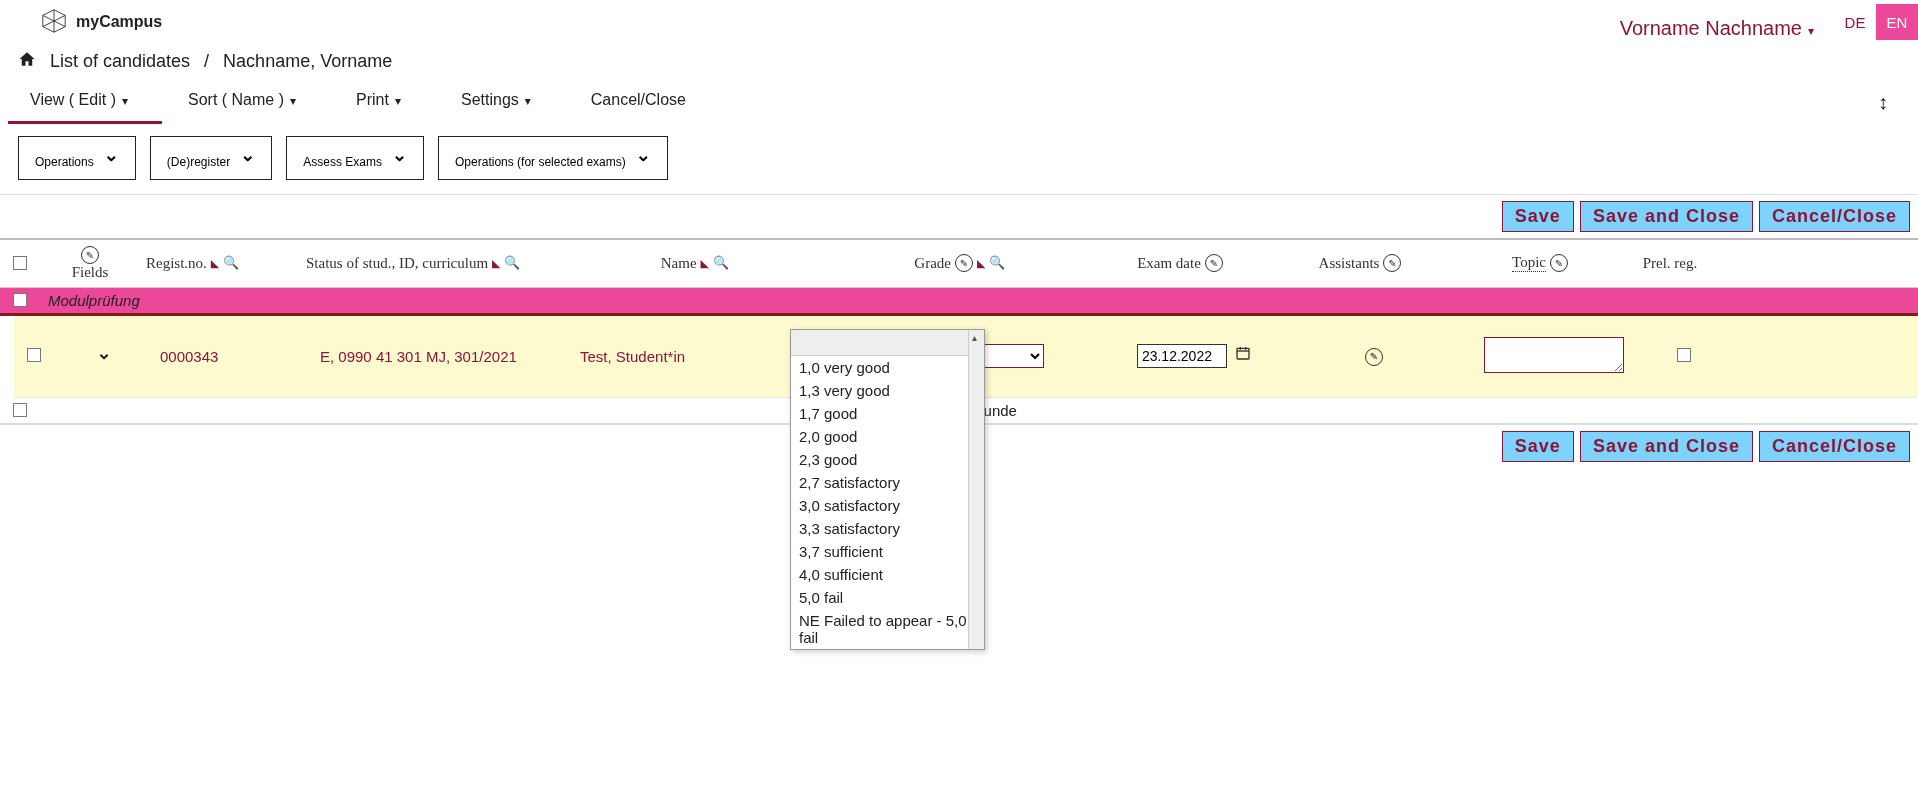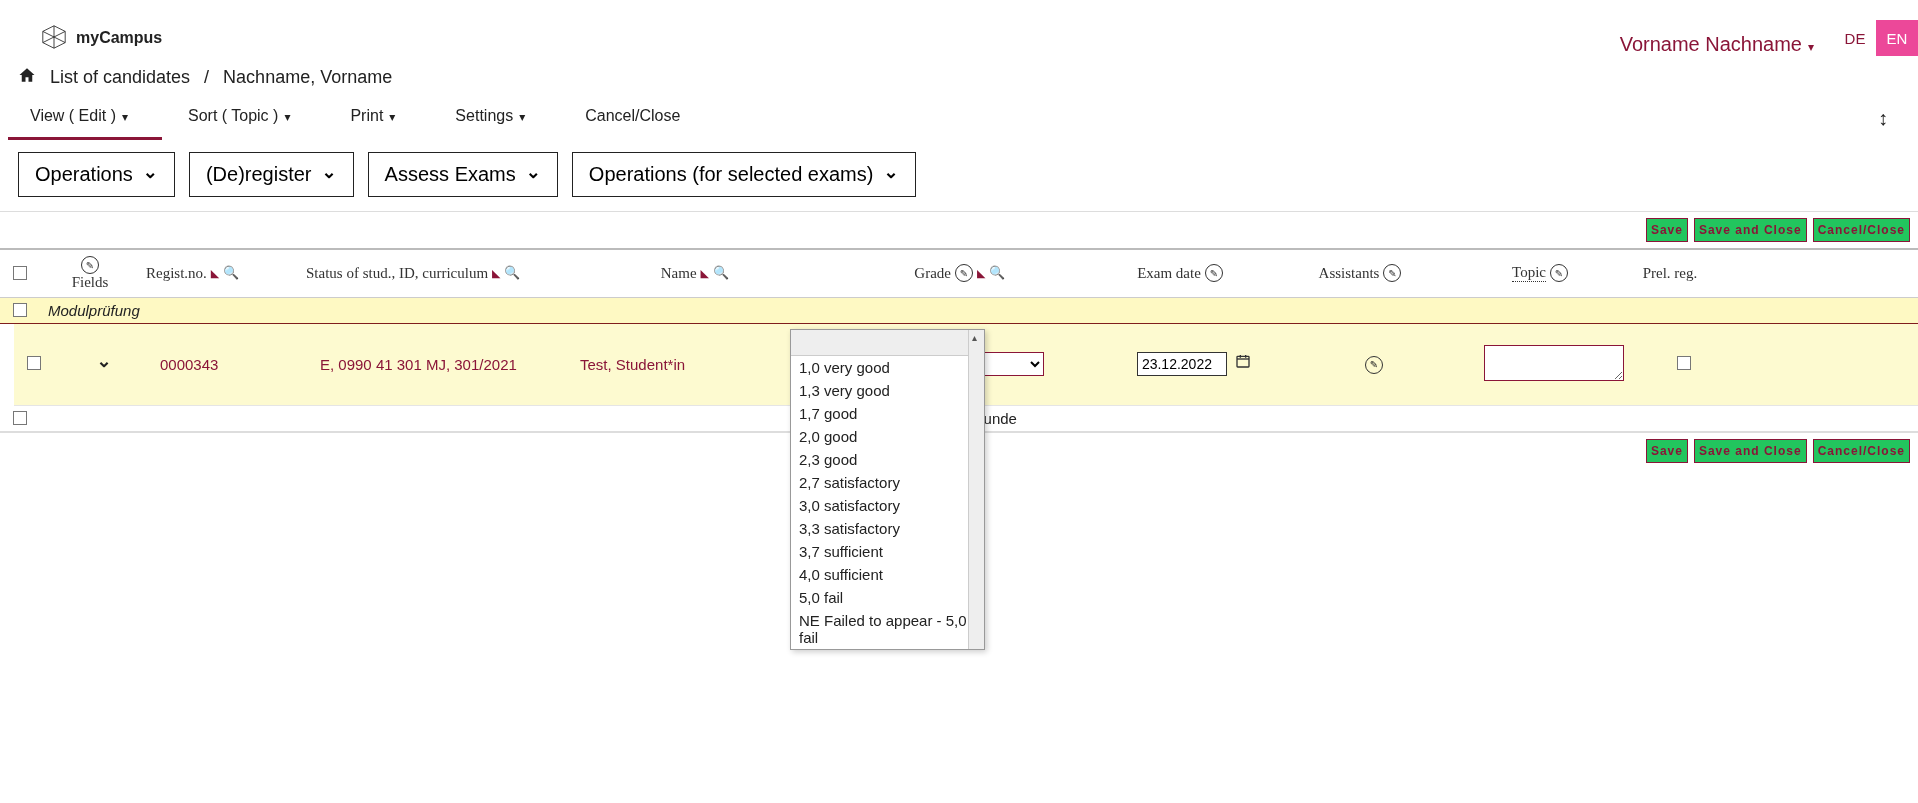--- a/index.html
+++ b/index.html
@@ -10,21 +10,20 @@
     color: #222;
     background: #fff;
     width: 1918px;
   }
   .topbar {
     display: flex;
     align-items: center;
     justify-content: space-between;
     padding: 4px 0 4px 40px;
     height: 44px;
-    margin-top: 16px;
   }
   .brand { display: flex; align-items: center; gap: 8px; }
   .cube-icon svg { width: 28px; height: 28px; }
   .brand-text { font-weight: 600; font-size: 16px; color: #222; }
   .top-right { display: flex; align-items: stretch; height: 100%; }
   .user-name { color: #8a1538; font-size: 20px; display: flex; align-items: flex-end; gap: 6px; padding: 0 20px; cursor: pointer; }
   .lang { display: flex; align-items: center; justify-content: center; width: 42px; font-size: 15px; cursor: pointer; }
   .lang.de { color: #8a1538; }
   .lang.en { background: #ec4899; color: #fff; }
 
@@ -59,40 +58,40 @@
   .action-btns {
     display: flex;
     gap: 14px;
     padding: 12px 18px 14px 18px;
     border-bottom: 1px solid #ddd;
   }
   .btn-outline {
     border: 1.5px solid #222;
     background: #fff;
     padding: 10px 16px;
-    font-size: 20px;
+    font-size: 12px;
     display: flex;
     align-items: flex-end;
     gap: 10px;
     cursor: pointer;
     font-weight: 500;
   }
 
   .save-row {
     display: flex;
     justify-content: flex-end;
     gap: 6px;
     padding: 6px 8px;
   }
   .btn-save {
     border: 1.5px solid #8a1538;
     color: #8a1538;
-    background: #22c55e;
-    padding: 4px 4px;
-    font-size: 12px;
+    background: #7dd3fc;
+    padding: 4px 12px;
+    font-size: 18px;
     letter-spacing: 1px;
     font-weight: 600;
     cursor: pointer;
   }
 
   .table-wrap { border-top: 2px solid #bbb; border-bottom: 1px solid #ddd; }
   .thead {
     display: grid;
     grid-template-columns: 40px 100px 160px 260px 270px 260px 180px 180px 180px 80px;
     align-items: center;
@@ -104,22 +103,22 @@
   }
   .th { display: flex; align-items: center; justify-content: center; gap: 4px; color: #333; }
   .th.left { justify-content: flex-start; padding-left: 6px; }
   .th .sub { display: flex; flex-direction: column; align-items: center; line-height: 1.1; }
   .th .dotted { border-bottom: 1px dotted #333; }
 
   .group-row {
     display: grid;
     grid-template-columns: 40px auto;
     align-items: center;
-    background: #fef9c3;
-    border-bottom: 1px solid #7f1d1d;
+    background: #ec4899;
+    border-bottom: 3px solid #7f1d1d;
     padding: 4px 0;
     font-style: italic;
   }
   .data-row {
     display: grid;
     grid-template-columns: 40px 100px 160px 260px 270px 260px 180px 180px 180px 80px;
     align-items: center;
     background: #fdfad0;
     border-bottom: 1px solid #e5e5e5;
     padding: 21px 0;
@@ -257,21 +256,21 @@
   <span>/</span>
   <span>Nachname, Vorname</span>
 </div>
 
 <div class="menubar">
   <div class="menu-item">
     <span>View ( Edit )</span>
     <span class="chevron-down"></span>
   </div>
   <div class="menu-item">
-    <span>Sort ( Topic )</span>
+    <span>Sort ( Name )</span>
     <span class="chevron-down"></span>
   </div>
   <div class="menu-item">
     <span>Print</span>
     <span class="chevron-down"></span>
   </div>
   <div class="menu-item">
     <span>Settings</span>
     <span class="chevron-down"></span>
   </div>

